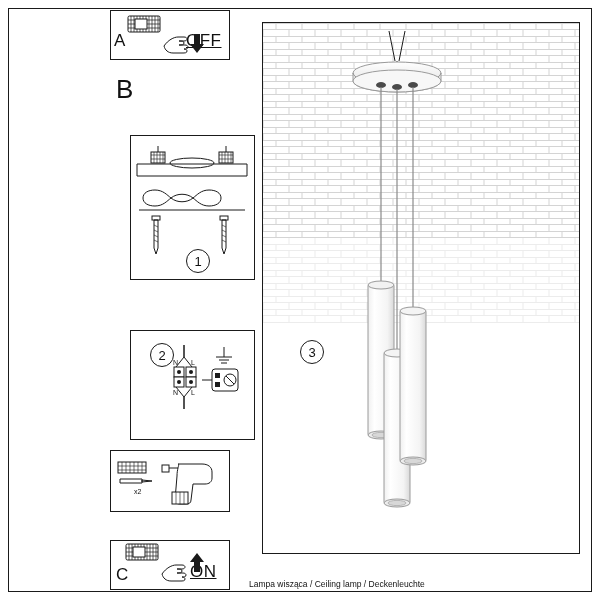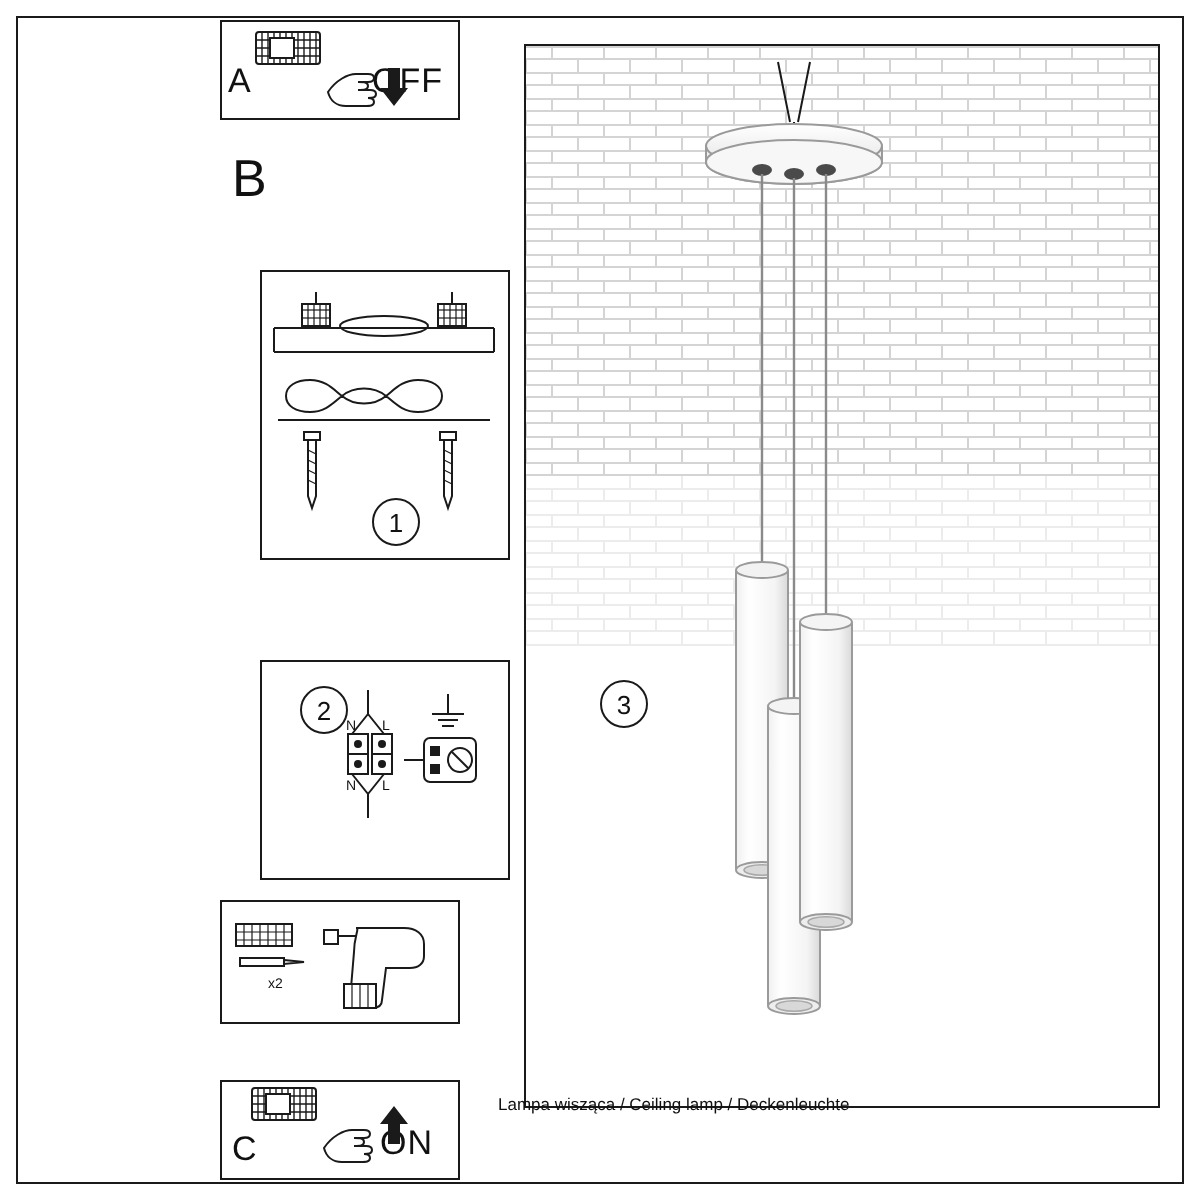--- a/index.html
+++ b/index.html
@@ -41,20 +41,21 @@
   .big-letter {
     font-size: 26px;
     font-weight: 400;
   }
   .mid-letter {
     font-size: 17px;
   }
   .state-word {
     font-size: 17px;
     letter-spacing: 0.5px;
+    text-decoration: underline;
   }
   .circnum {
     position: absolute;
     width: 24px;
     height: 24px;
     border: 1px solid #1a1a1a;
     border-radius: 50%;
     box-sizing: border-box;
     display: flex;
     align-items: center;
@@ -381,15 +382,15 @@
 
       <g>
         <rect x="137" y="288" width="26" height="150" rx="1" fill="url(#tubeg)" stroke="#9a9a9a" stroke-width="1"></rect>
         <ellipse cx="150" cy="288" rx="13" ry="4" fill="#f4f4f4" stroke="#9a9a9a" stroke-width="1"></ellipse>
         <ellipse cx="150" cy="438" rx="13" ry="4" fill="#ededed" stroke="#9a9a9a" stroke-width="1"></ellipse>
         <ellipse cx="150" cy="438" rx="9" ry="2.6" fill="#d8d8d8" stroke="#a8a8a8" stroke-width="0.8"></ellipse>
       </g>
     </svg>
   </div>
 
-  <div class="footer-text" style="top:547px;padding-left:13px;">Lampa wisząca / Ceiling lamp / Deckenleuchte</div>
+  <div class="footer-text" style="top:579px;padding-left:13px;">Lampa wisząca / Ceiling lamp / Deckenleuchte</div>
 
 </div>
 
 </body></html>

